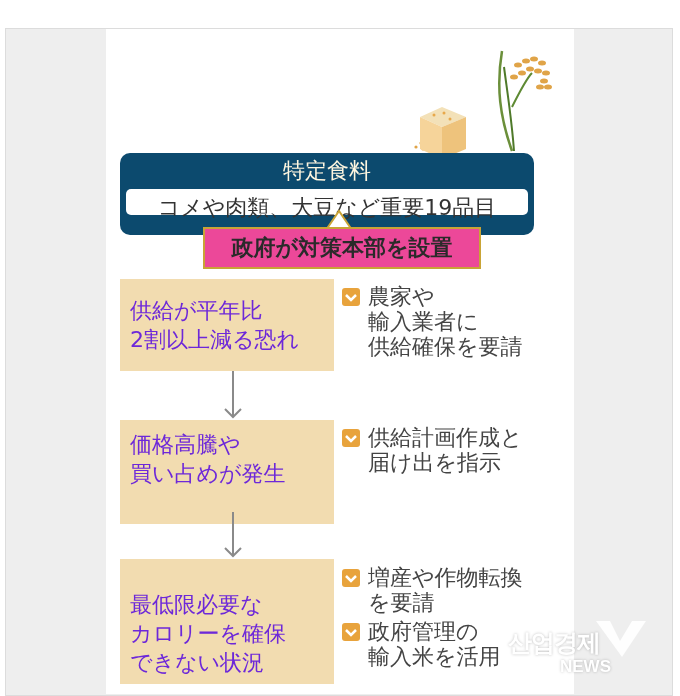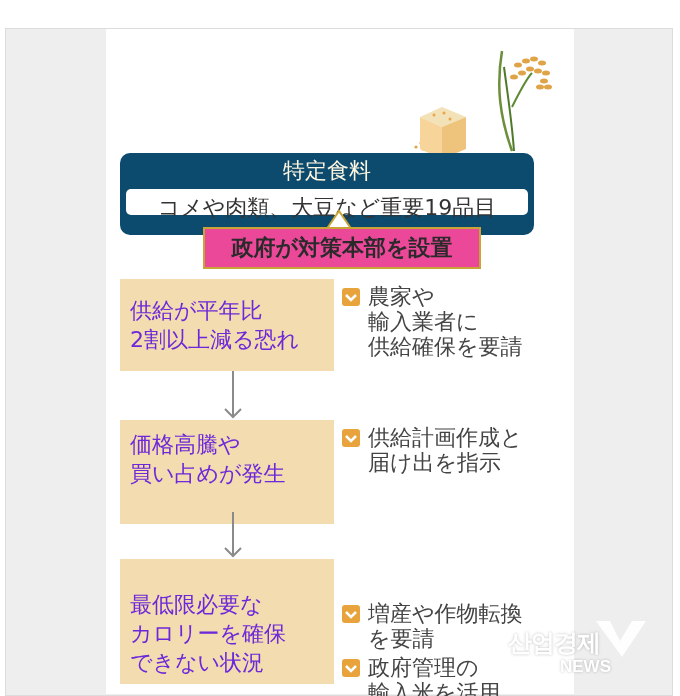--- a/index.html
+++ b/index.html
@@ -123,21 +123,21 @@
     <line x1="10" y1="0" x2="10" y2="44" stroke="#8a8a8a" stroke-width="2"></line>
     <polyline points="2,36 10,44 18,36" stroke="#8a8a8a" stroke-width="2" fill="none"></polyline>
   </svg>
 
   <div class="step" style="top:530px;height:125px;padding-top:31px;">
     <div>最低限必要な</div>
     <div>カロリーを確保</div>
     <div>できない状況</div>
   </div>
   <div class="action" style="top:536px;">
-    <div class="row" style="margin-bottom:4px;margin-top:36px;">
+    <div class="row" style="margin-bottom:4px;">
       <span class="check">
           <svg width="14" height="12" viewBox="0 0 14 12">
             <path d="M2 4 L7 9 L12 4" stroke="#fff" stroke-width="2.5" fill="none"></path>
           </svg>
         </span>
       <div>増産や作物転換</div>
       <div>を要請</div>
     </div>
     <div class="row">
       <span class="check">

